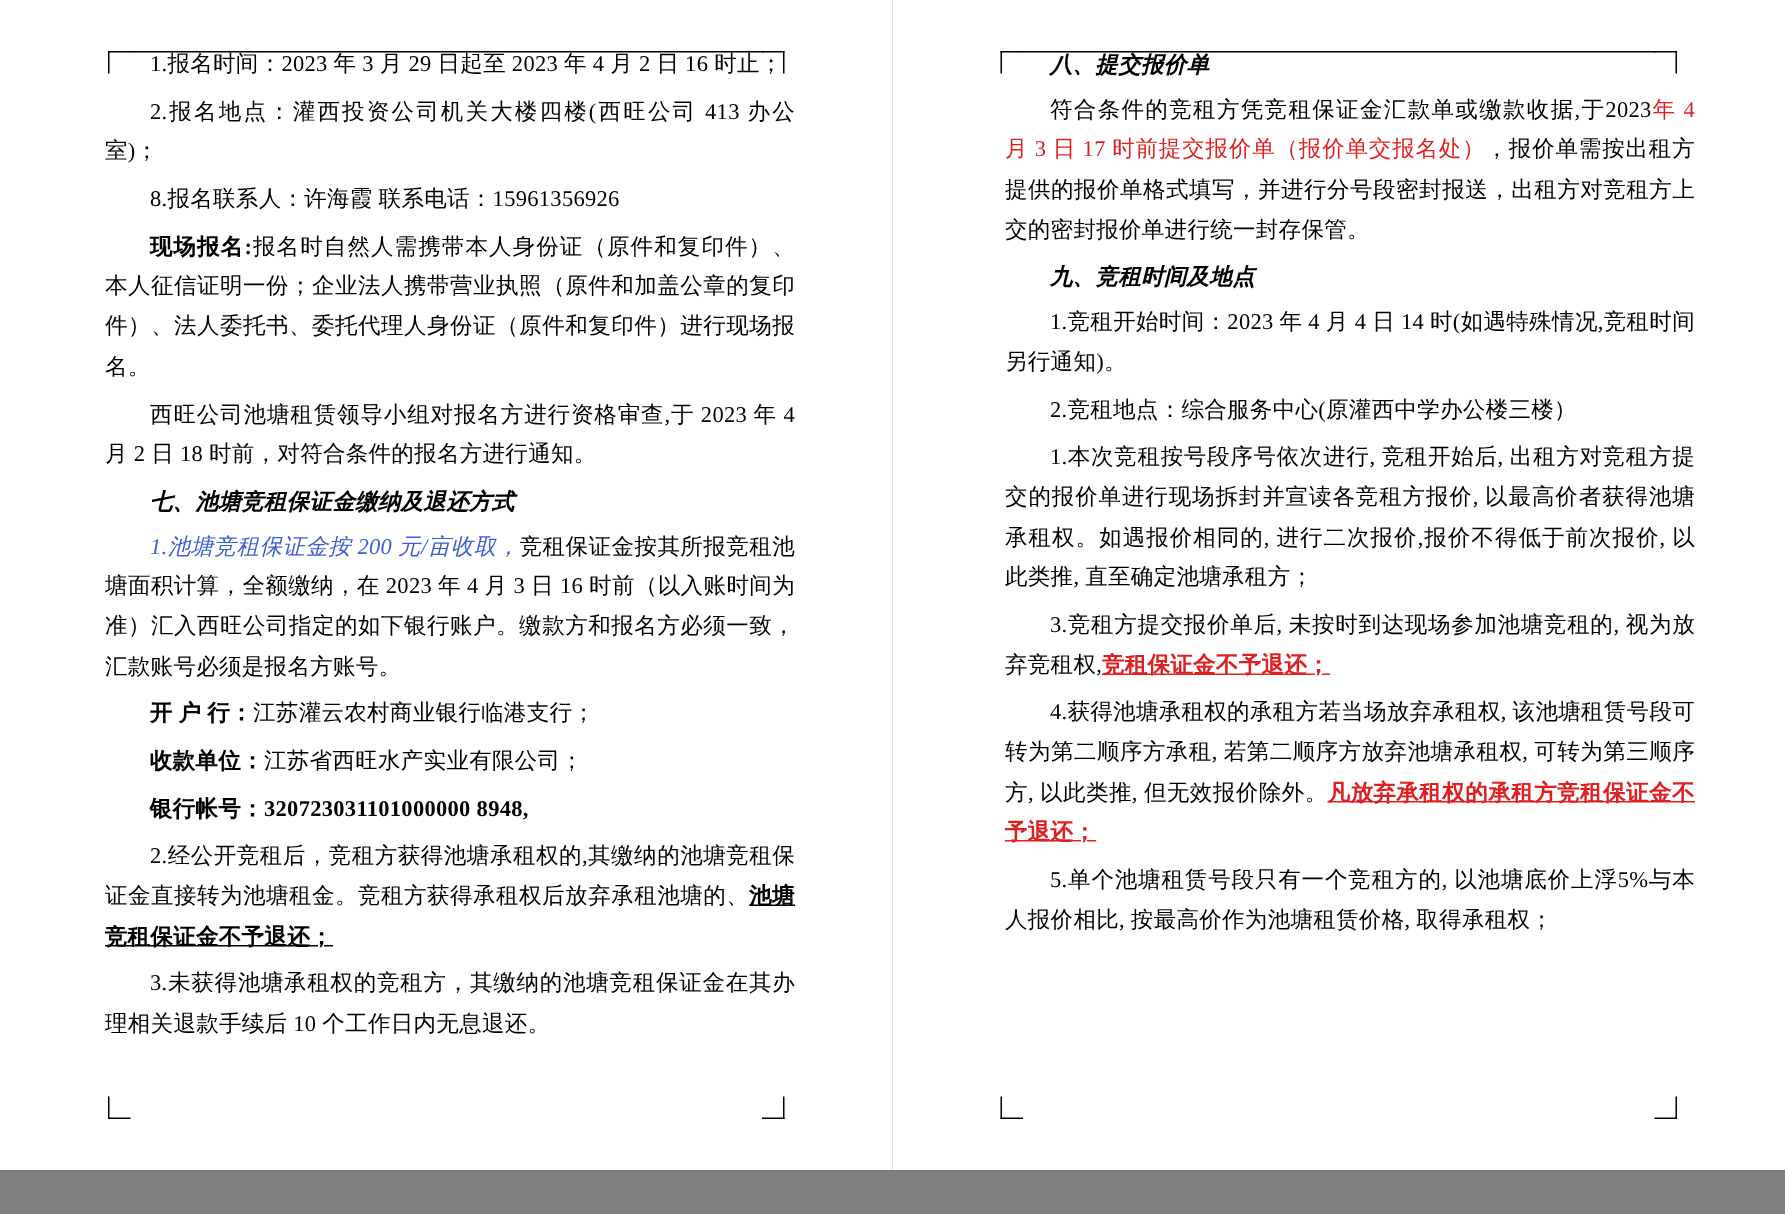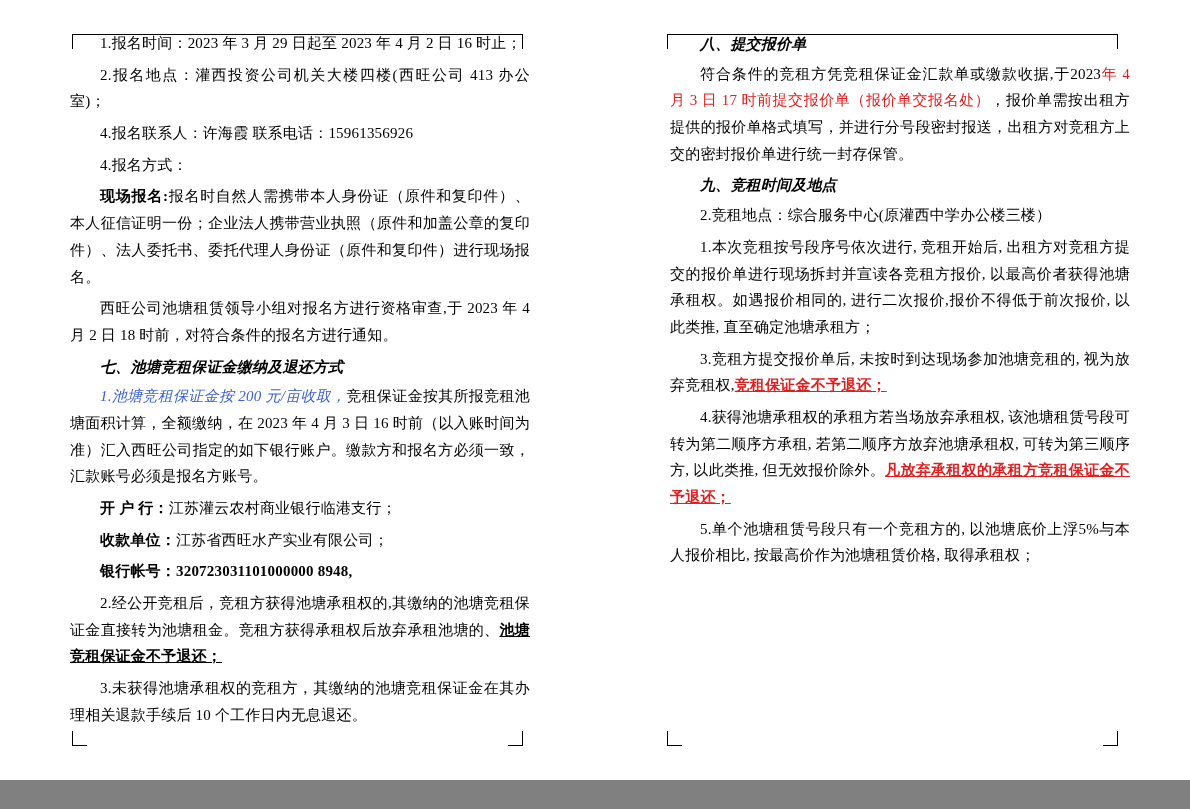--- a/index.html
+++ b/index.html
@@ -100,22 +100,21 @@
   <div class="page page-left">
     <div class="cmark cm-tl"></div>
     <div class="cmark cm-tr"></div>
     <div class="cmark cm-bl"></div>
     <div class="cmark cm-br"></div>
     <div class="hrule"></div>
 
     <div class="page-inner">
       <p class="ind">1.报名时间：2023 年 3 月 29 日起至 2023 年 4 月 2 日 16 时止；</p>
       <p class="ind">2.报名地点：灌西投资公司机关大楼四楼(西旺公司 413 办公室)；</p>
-      <p class="ind">4.报名联系人：许海霞   联系电话：15961356926</p>
-      <p class="ind">4.报名方式：</p>
+      <p class="ind">8.报名联系人：许海霞   联系电话：15961356926</p>
       <p class="ind"><span class="b">现场报名:</span><span>报名时自然人需携带本人身份证（原件和复印件）、本人征信证明一份；企业法人携带营业执照（原件和加盖公章的复印件）、法人委托书、委托代理人身份证（原件和复印件）进行现场报名。</span></p>
       <p class="ind">西旺公司池塘租赁领导小组对报名方进行资格审查,于 2023 年 4 月 2 日 18 时前，对符合条件的报名方进行通知。</p>
       <p class="hd">七、池塘竞租保证金缴纳及退还方式</p>
       <p class="ind"><span class="blue">1.池塘竞租保证金按 200 元/亩收取，</span><span>竞租保证金按其所报竞租池塘面积计算，全额缴纳，在 2023 年 4 月 3 日 16 时前（以入账时间为准）汇入西旺公司指定的如下银行账户。缴款方和报名方必须一致，汇款账号必须是报名方账号。</span></p>
       <p class="ind"><span class="b">开 户 行：</span><span>江苏灌云农村商业银行临港支行；</span></p>
       <p class="ind"><span class="b">收款单位：</span><span>江苏省西旺水产实业有限公司；</span></p>
       <p class="ind"><span class="b">银行帐号：</span><span class="b">320723031101000000 8948,</span></p>
       <p class="ind"><span>2.经公开竞租后，竞租方获得池塘承租权的,其缴纳的池塘竞租保证金直接转为池塘租金。竞租方获得承租权后放弃承租池塘的、</span><span class="b u">池塘竞租保证金不予退还；</span></p>
       <p class="ind">3.未获得池塘承租权的竞租方，其缴纳的池塘竞租保证金在其办理相关退款手续后 10 个工作日内无息退还。</p>
     </div>
@@ -127,20 +126,21 @@
     <div class="cmark cm-tl"></div>
     <div class="cmark cm-tr"></div>
     <div class="cmark cm-bl"></div>
     <div class="cmark cm-br"></div>
     <div class="hrule"></div>
 
     <div class="page-inner">
       <p class="hd">八、提交报价单</p>
       <p class="ind"><span>符合条件的竞租方凭竞租保证金汇款单或缴款收据,于2023</span><span class="red">年 4 月 3 日 17 时前提交报价单</span><span class="red">（报价单交报名处）</span><span>，报价单需按出租方提供的报价单格式填写，并进行分号段密封报送，出租方对竞租方上交的密封报价单进行统一封存保管。</span></p>
       <p class="hd">九、竞租时间及地点</p>
+      <p class="ind">1.竞租开始时间：2023 年 4 月 4 日 14 时(如遇特殊情况,竞租时间另行通知)。</p>
       <p class="ind">2.竞租地点：综合服务中心(原灌西中学办公楼三楼）</p>
       <p class="ind">1.本次竞租按号段序号依次进行, 竞租开始后, 出租方对竞租方提交的报价单进行现场拆封并宣读各竞租方报价, 以最高价者获得池塘承租权。如遇报价相同的, 进行二次报价,报价不得低于前次报价, 以此类推, 直至确定池塘承租方；</p>
       <p class="ind"><span>3.竞租方提交报价单后, 未按时到达现场参加池塘竞租的, 视为放弃竞租权,</span><span class="red-bu">竞租保证金不予退还；</span></p>
       <p class="ind"><span>4.获得池塘承租权的承租方若当场放弃承租权, 该池塘租赁号段可转为第二顺序方承租, 若第二顺序方放弃池塘承租权, 可转为第三顺序方, 以此类推, 但无效报价除外。</span><span class="red-bu">凡放弃承租权的承租方竞租保证金不予退还；</span></p>
       <p class="ind">5.单个池塘租赁号段只有一个竞租方的, 以池塘底价上浮5%与本人报价相比, 按最高价作为池塘租赁价格, 取得承租权；</p>
     </div>
   </div>
 
 </div>
 

